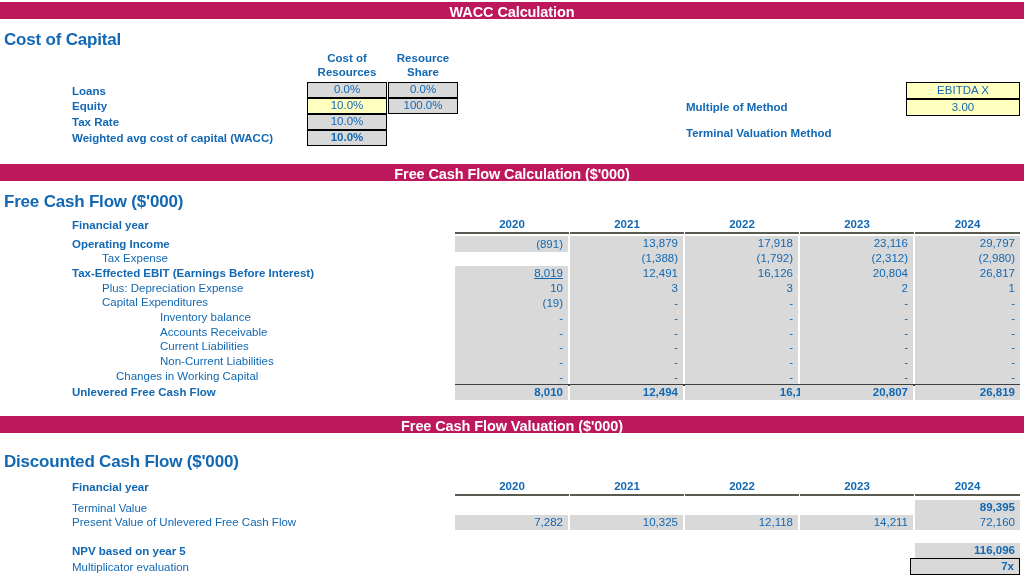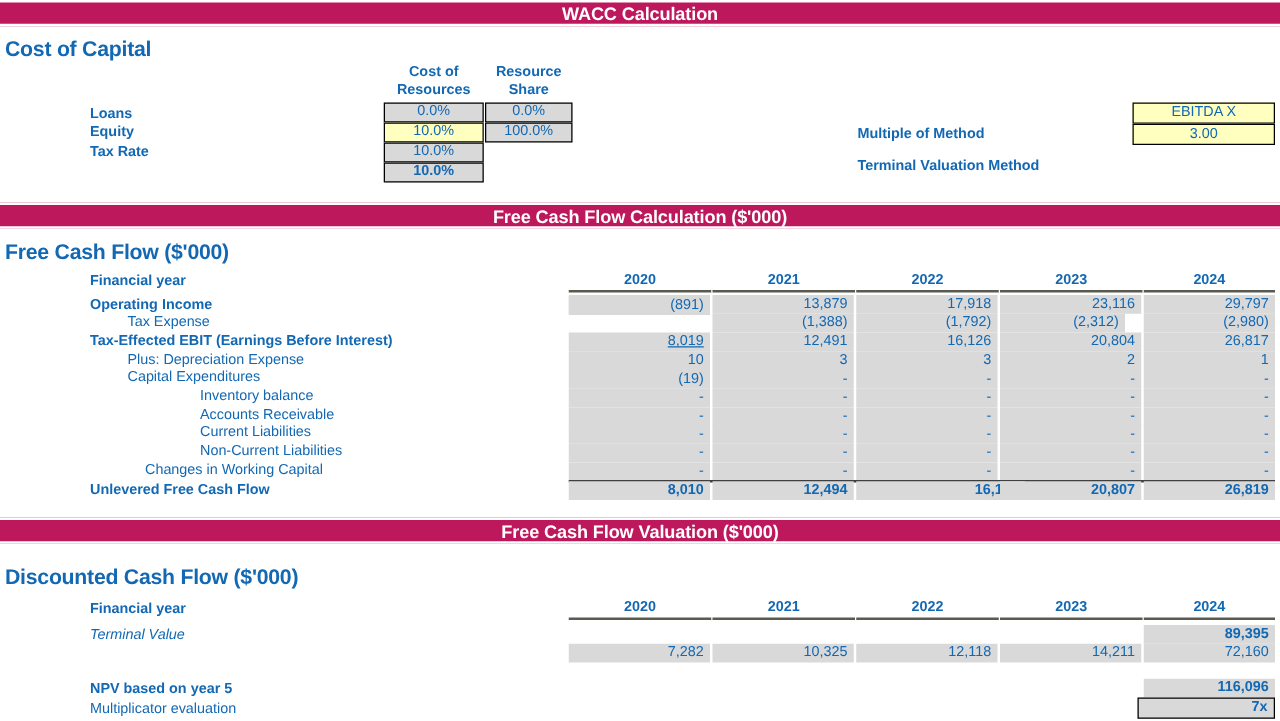--- a/index.html
+++ b/index.html
@@ -143,20 +143,21 @@
   <div class="section-heading" style="top:30px;">Cost of Capital</div>
 
   <div class="colhdr" style="top:52px; left:307px; width:80px;">Cost of</div>
   <div class="colhdr" style="top:66px; left:307px; width:80px;">Resources</div>
   <div class="colhdr" style="top:52px; left:388px; width:70px;">Resource</div>
   <div class="colhdr" style="top:66px; left:388px; width:70px;">Share</div>
 
   <div class="lbl b" style="top:85px; left:72px;">Loans</div>
   <div class="lbl b" style="top:100px; left:72px;">Equity</div>
   <div class="lbl b" style="top:116px; left:72px;">Tax Rate</div>
+  <div class="lbl b" style="top:132px; left:72px;">Weighted avg cost of capital (WACC)</div>
 
   <div class="boxcell" style="top:82px; left:307px; width:80px;">0.0%</div>
   <div class="boxcell yellow" style="top:98px; left:307px; width:80px;">10.0%</div>
   <div class="boxcell" style="top:114px; left:307px; width:80px;">10.0%</div>
   <div class="boxcell b" style="top:130px; left:307px; width:80px;">10.0%</div>
 
   <div class="boxcell" style="top:82px; left:388px; width:70px;">0.0%</div>
   <div class="boxcell" style="top:98px; left:388px; width:70px;">100.0%</div>
 
   <div class="lbl b" style="top:85px; left:686px;margin-top:42px;">Terminal Valuation Method</div>
@@ -190,21 +191,21 @@
 
   <div class="cell" style="top:236px; left:455px; width:113px;">8,911</div>
   <div class="cell" style="top:236px; left:570px; width:113px;">13,879</div>
   <div class="cell" style="top:236px; left:685px; width:113px;">17,918</div>
   <div class="cell" style="top:236px; left:800px; width:113px;">23,116</div>
   <div class="cell" style="top:236px; left:915px; width:105px;">29,797</div>
 
   <div class="cell" style="top:237px; left:455px; width:113px;">(891)</div>
   <div class="cell" style="top:251px; left:570px; width:113px;">(1,388)</div>
   <div class="cell" style="top:251px; left:685px; width:113px;">(1,792)</div>
-  <div class="cell" style="top:251px; left:800px; width:100px;">(2,312)</div>
+  <div class="cell" style="top:251px; left:800px; width:113px;">(2,312)</div>
   <div class="cell" style="top:251px; left:915px; width:105px;">(2,980)</div>
 
   <div class="cell" style="top:266px; left:455px; width:113px;text-decoration:underline;">8,019</div>
   <div class="cell" style="top:266px; left:570px; width:113px;">12,491</div>
   <div class="cell" style="top:266px; left:685px; width:113px;">16,126</div>
   <div class="cell" style="top:266px; left:800px; width:113px;">20,804</div>
   <div class="cell" style="top:266px; left:915px; width:105px;">26,817</div>
 
   <div class="cell" style="top:281px; left:455px; width:113px;">10</div>
   <div class="cell" style="top:281px; left:570px; width:113px;">3</div>
@@ -261,21 +262,22 @@
   <div class="section-heading" style="top:452px;">Discounted Cash Flow ($'000)</div>
 
   <div class="lbl b" style="top:481px; left:72px;">Financial year</div>
 
   <div class="yearhdr" style="top:480px; left:455px; width:114px;">2020</div>
   <div class="yearhdr" style="top:480px; left:570px; width:114px;">2021</div>
   <div class="yearhdr" style="top:480px; left:685px; width:114px;">2022</div>
   <div class="yearhdr" style="top:480px; left:800px; width:114px;">2023</div>
   <div class="yearhdr" style="top:480px; left:915px; width:105px;">2024</div>
 
-  <div class="lbl" style="top:502px; left:72px;font-style:italic;">Terminal Value</div>
+  <div class="lbl" style="top:502px; left:72px;">Terminal Value</div>
+  <div class="lbl" style="top:516px; left:72px;">Present Value of Unlevered Free Cash Flow</div>
   <div class="lbl b" style="top:545px; left:72px;">NPV based on year 5</div>
   <div class="lbl" style="top:561px; left:72px;">Multiplicator evaluation</div>
 
   <div class="cell b" style="top:500px; left:915px; width:105px;">89,395</div>
 
   <div class="cell" style="top:515px; left:455px; width:113px;">7,282</div>
   <div class="cell" style="top:515px; left:570px; width:113px;">10,325</div>
   <div class="cell" style="top:515px; left:685px; width:113px;">12,118</div>
   <div class="cell" style="top:515px; left:800px; width:113px;">14,211</div>
   <div class="cell" style="top:515px; left:915px; width:105px;">72,160</div>

